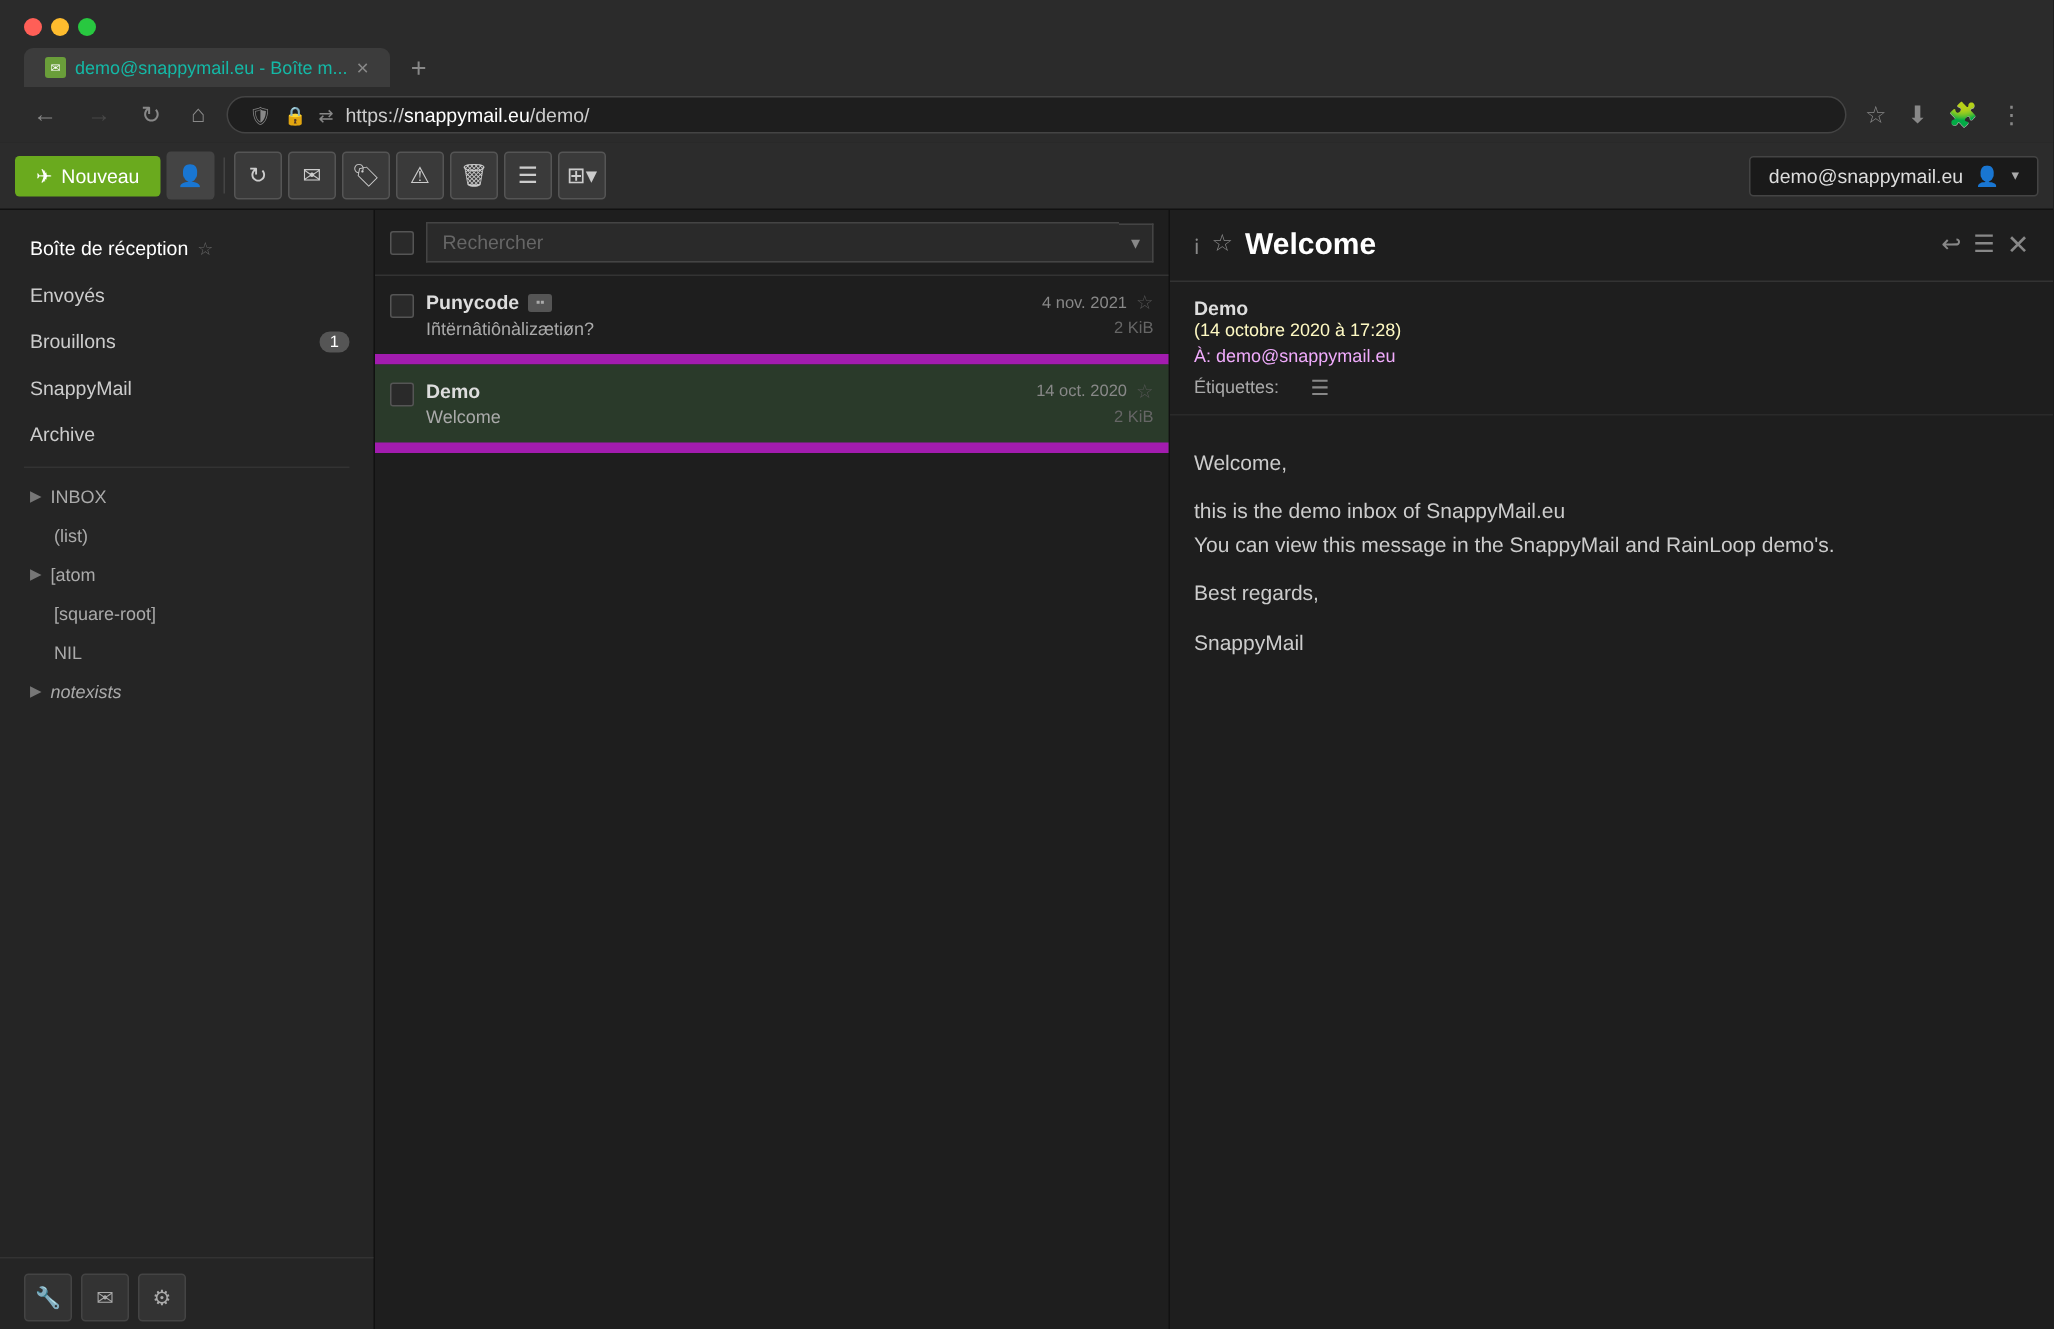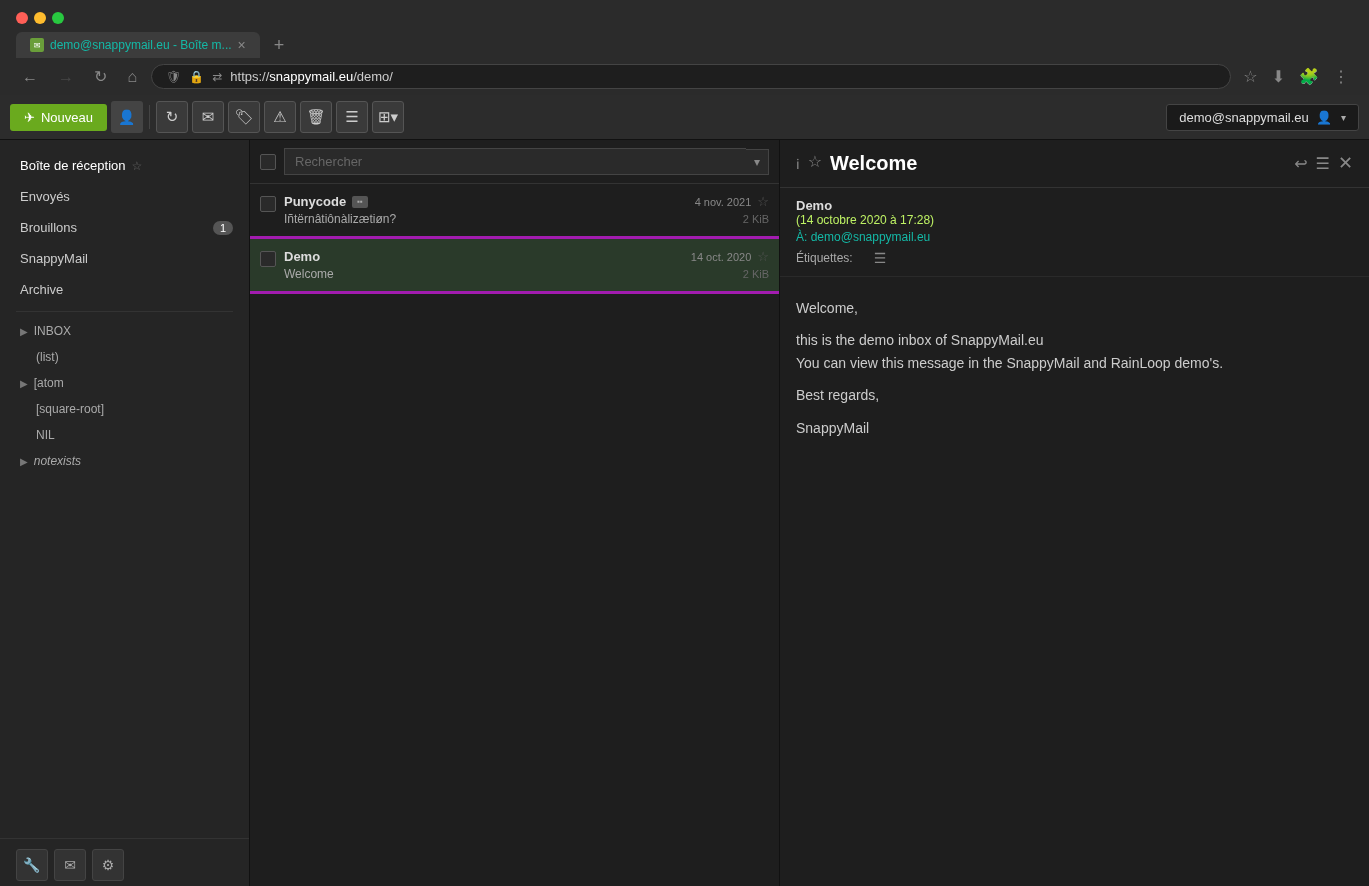--- a/index.html
+++ b/index.html
@@ -353,21 +353,21 @@
       color: #888;
       padding: 5px 8px;
       cursor: pointer;
       font-size: 12px;
     }
 
     .email-item {
       display: flex;
       align-items: flex-start;
       padding: 10px 10px;
-      border-bottom: 3px solid #a21caf;
+      border-bottom: 7px solid #a21caf;
       cursor: pointer;
       gap: 8px;
     }
     .email-item.selected { background: #2a3a2a; }
     .email-checkbox {
       width: 16px;
       height: 16px;
       border: 1px solid #555;
       border-radius: 2px;
       background: #2a2a2a;
@@ -485,25 +485,25 @@
     .email-view-meta {
       padding: 10px 16px;
       border-bottom: 1px solid #2a2a2a;
     }
     .email-view-from {
       font-weight: 600;
       color: #ddd;
       font-size: 13px;
     }
     .email-view-date {
-      color: #bef264;
+      color: #fef9c3;
       font-size: 12px;
     }
     .email-view-to {
-      color: #14b8a6;
+      color: #f0abfc;
       font-size: 12px;
       margin-top: 3px;
     }
     .email-view-labels {
       display: flex;
       align-items: center;
       gap: 21px;
       margin-top: 6px;
     }
     .labels-text {

